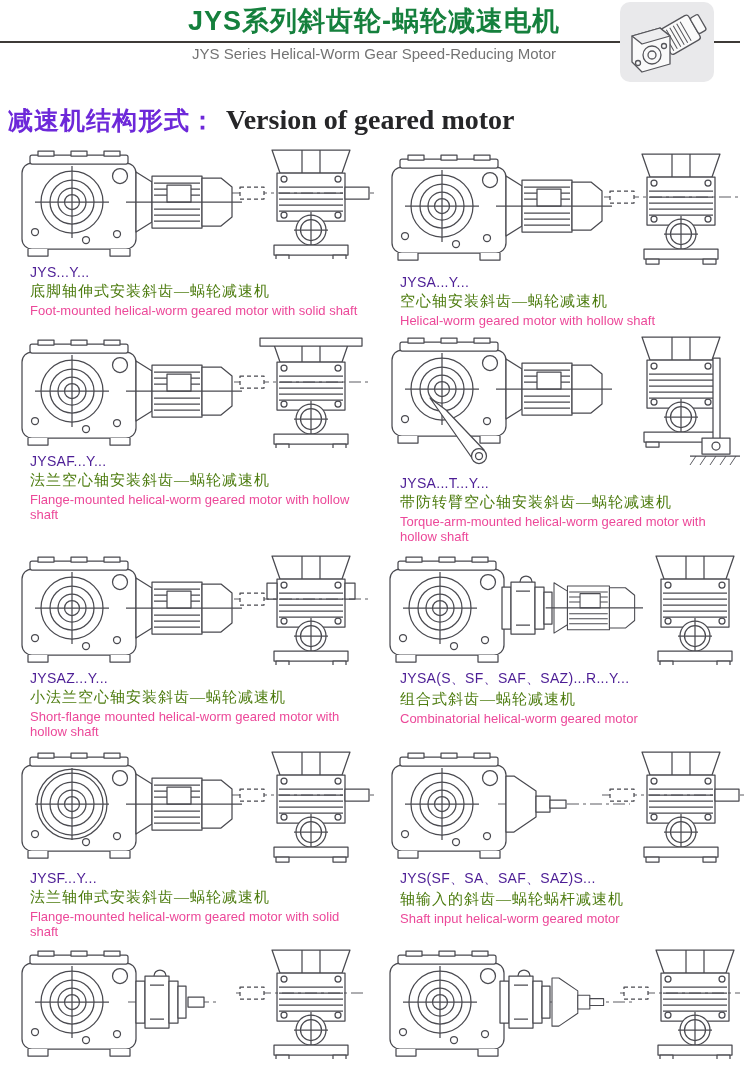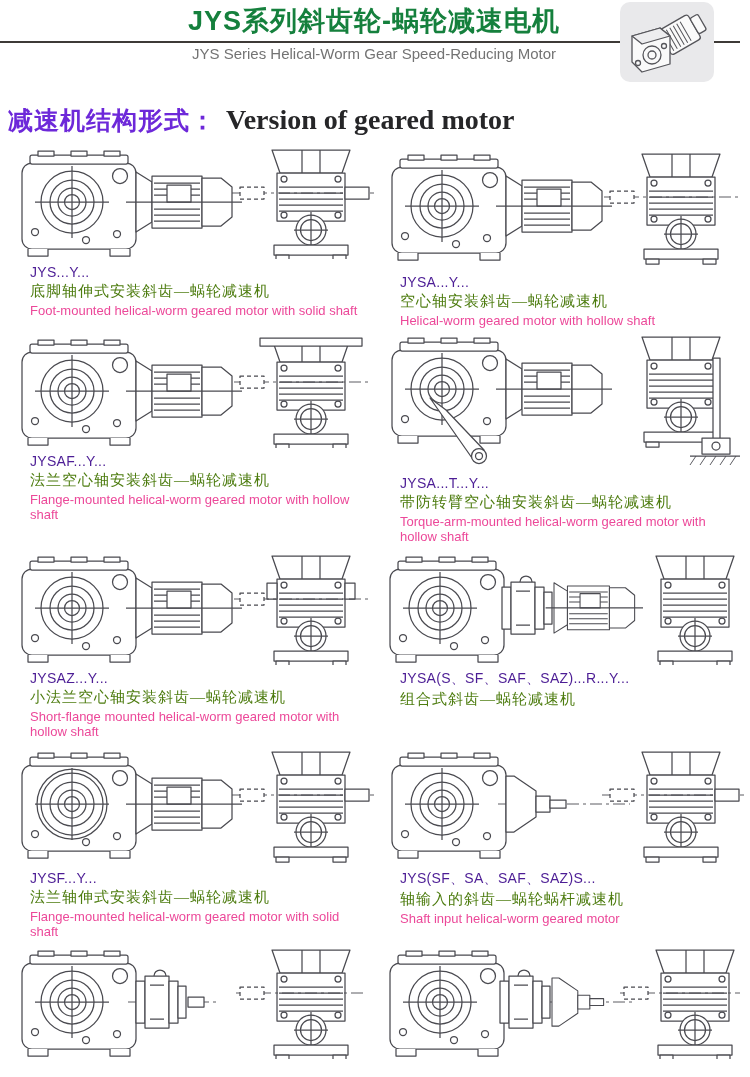--- a/index.html
+++ b/index.html
@@ -218,20 +218,21 @@
         <use href="#sym-box" x="4" y="4"></use>
         <use href="#sym-mid" x="118" y="22"></use>
         <g transform="translate(170,28) scale(0.84)">
             <use href="#sym-motor"></use>
           </g>
         <use href="#sym-endv" x="264" y="2"></use>
       </svg>
     </div>
     <div class="code">JYSA(S、SF、SAF、SAZ)...R...Y...</div>
     <div class="zh">组合式斜齿—蜗轮减速机</div>
+    <div class="en">Combinatorial helical-worm geared motor</div>
   </div>
 
   <div class="cell">
     <div class="drawing">
       <svg class="tw" viewBox="0 0 360 118" width="360" height="118">
         <use href="#sym-box" x="6" y="6"></use>
         <circle cx="58" cy="57" r="35"></circle>
         <use href="#sym-motor" x="122" y="25"></use>
         <use href="#sym-endv" x="250" y="4"></use>
         <line x1="218" y1="48" x2="360" y2="48" class="cl"></line>

